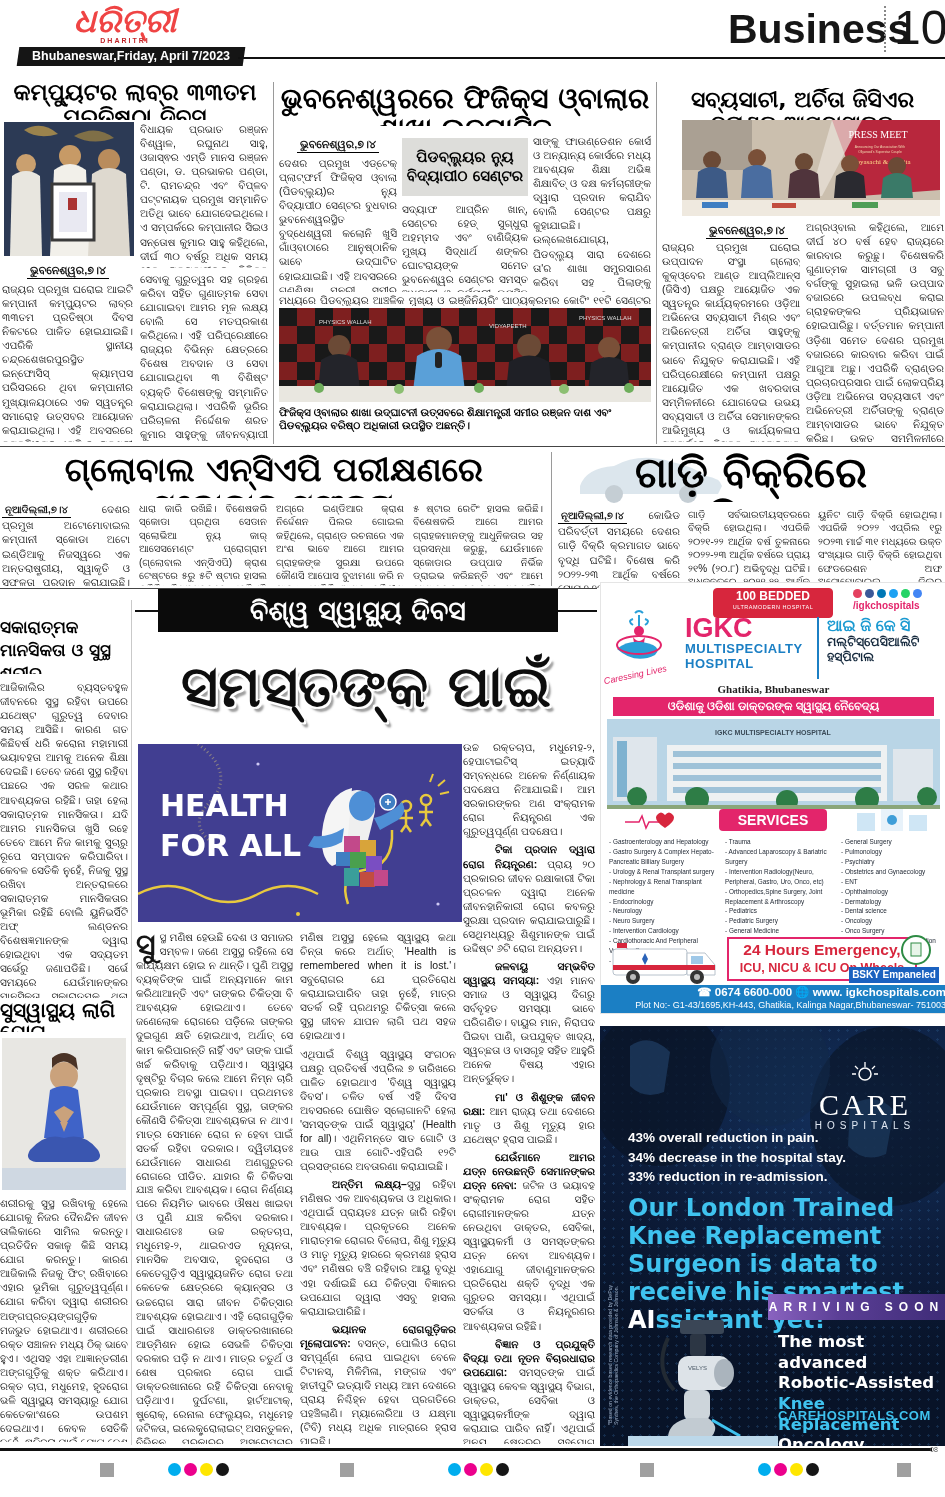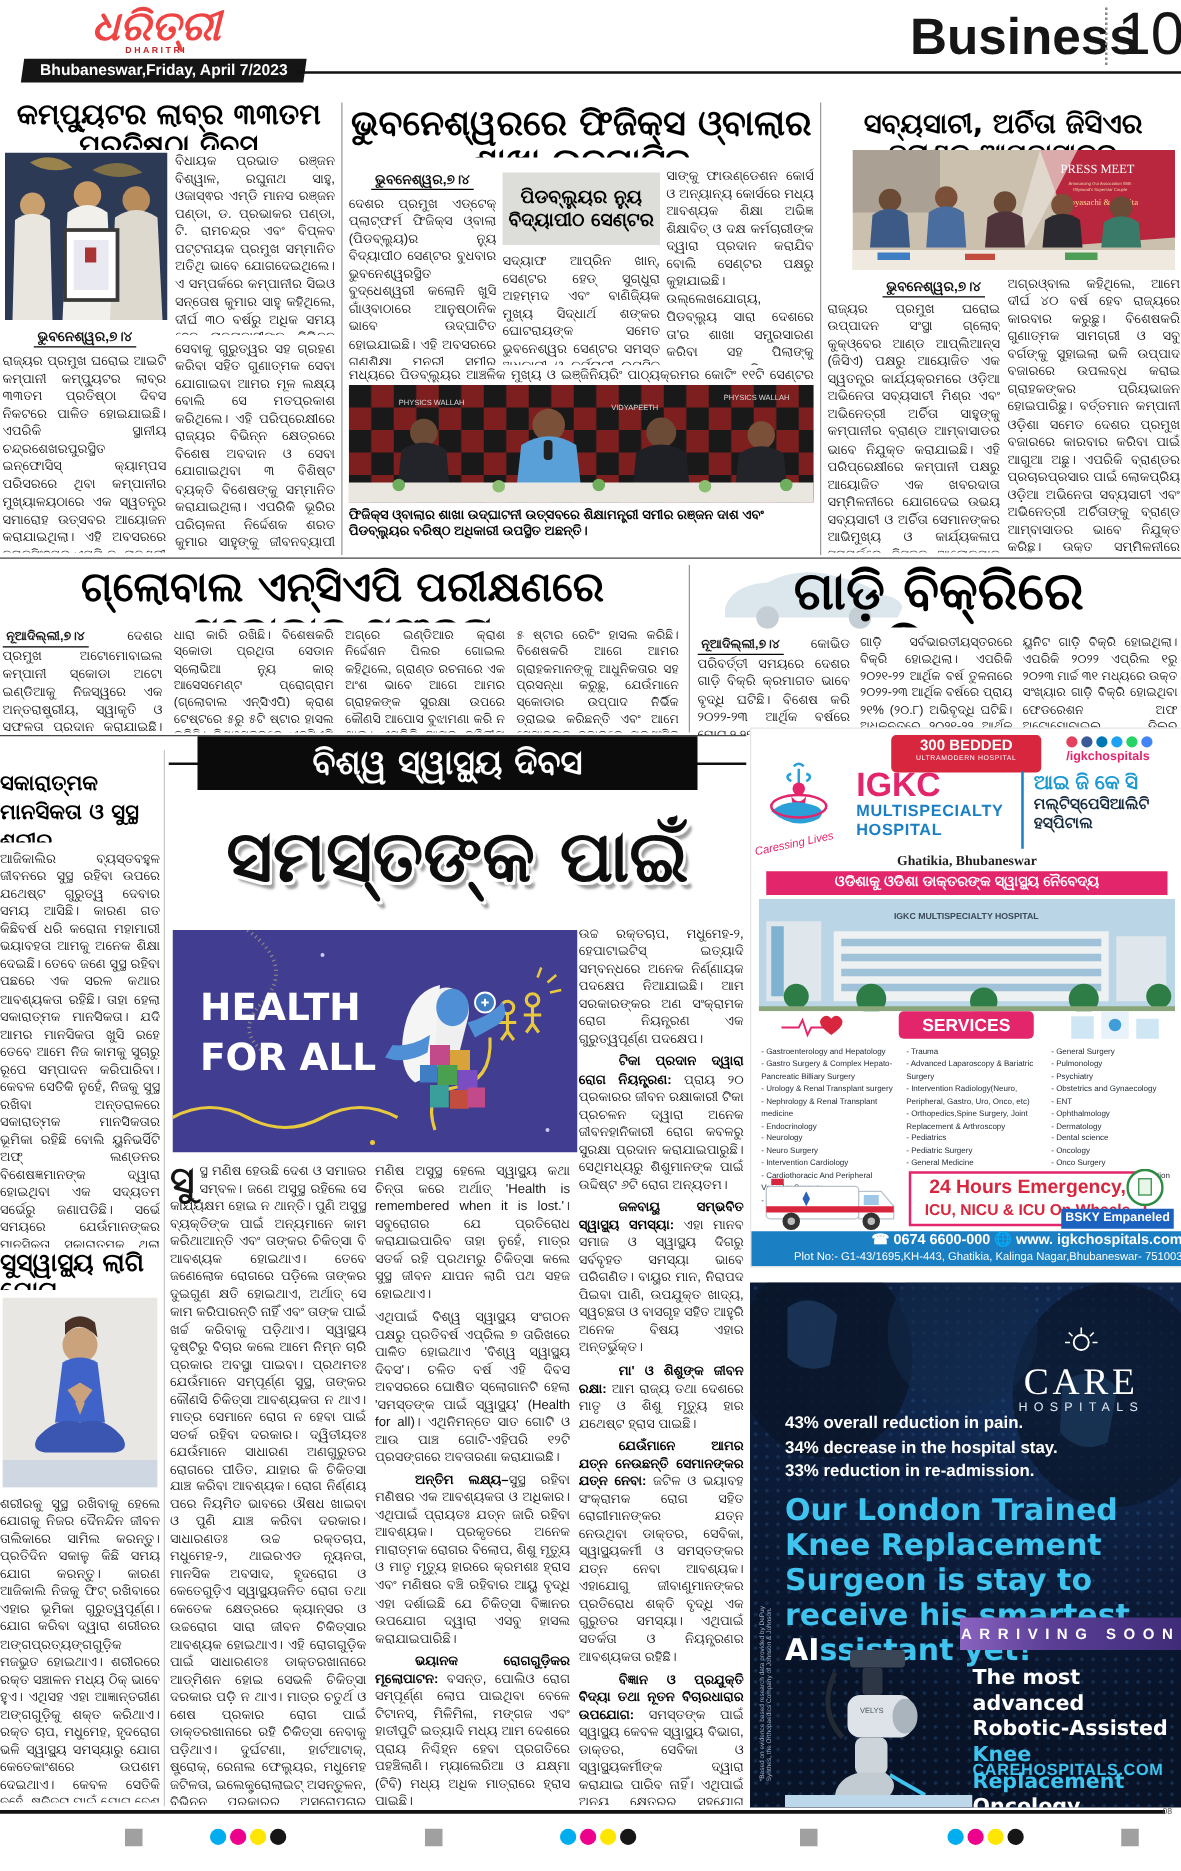--- a/index.html
+++ b/index.html
@@ -261,21 +261,21 @@
     <p class="seg"><b class="subh">ଟିକା ପ୍ରଦାନ ଦ୍ୱାରା ରୋଗ ନିୟନ୍ତ୍ରଣ:</b> <span>ପ୍ରାୟ ୨୦ ପ୍ରକାରର ଜୀବନ ରକ୍ଷାକାରୀ ଟିକା ପ୍ରଚଳନ ଦ୍ୱାରା ଅନେକ ଜୀବନହାନିକାରୀ ରୋଗ କବଳରୁ ସୁରକ୍ଷା ପ୍ରଦାନ କରାଯାଇପାରୁଛି। ସେଥିମଧ୍ୟରୁ ଶିଶୁମାନଙ୍କ ପାଇଁ ଉଦ୍ଦିଷ୍ଟ ୬ଟି ରୋଗ ଅନ୍ୟତମ।</span></p>
     <p class="seg"><b class="subh">ଜଳବାୟୁ ସମ୍ଭବିତ ସ୍ୱାସ୍ଥ୍ୟ ସମସ୍ୟା:</b> <span>ଏହା ମାନବ ସମାଜ ଓ ସ୍ୱାସ୍ଥ୍ୟ ଦିଗରୁ ସର୍ବବୃହତ ସମସ୍ୟା ଭାବେ ପରିଗଣିତ। ବାୟୁର ମାନ, ନିରାପଦ ପିଇବା ପାଣି, ଉପଯୁକ୍ତ ଖାଦ୍ୟ, ସ୍ୱଚ୍ଛତା ଓ ବାସଗୃହ ସହିତ ଆହୁରି ଅନେକ ବିଷୟ ଏହାର ଅନ୍ତର୍ଭୁକ୍ତ।</span></p>
     <p class="seg"><b class="subh">ମା' ଓ ଶିଶୁଙ୍କ ଜୀବନ ରକ୍ଷା:</b> <span>ଆମ ରାଜ୍ୟ ତଥା ଦେଶରେ ମାତୃ ଓ ଶିଶୁ ମୃତ୍ୟୁ ହାର ଯଥେଷ୍ଟ ହ୍ରାସ ପାଇଛି।</span></p>
     <p class="seg"><b class="subh">ଯେଉଁମାନେ ଆମର ଯତ୍ନ ନେଉଛନ୍ତି ସେମାନଙ୍କର ଯତ୍ନ ନେବା:</b> <span>ଜଟିଳ ଓ ଭୟାବହ ସଂକ୍ରାମକ ରୋଗ ସହିତ ରୋଗୀମାନଙ୍କର ଯତ୍ନ ନେଉଥିବା ଡାକ୍ତର, ସେବିକା, ସ୍ୱାସ୍ଥ୍ୟକର୍ମୀ ଓ ସମସ୍ତଙ୍କର ଯତ୍ନ ନେବା ଆବଶ୍ୟକ। ଏହାଯୋଗୁ ଜୀବାଣୁମାନଙ୍କର ପ୍ରତିରୋଧ ଶକ୍ତି ବୃଦ୍ଧି ଏକ ଗୁରୁତର ସମସ୍ୟା। ଏଥିପାଇଁ ସତର୍କତା ଓ ନିୟନ୍ତ୍ରଣର ଆବଶ୍ୟକତା ରହିଛି।</span></p>
     <p class="seg"><b class="subh">ବିଜ୍ଞାନ ଓ ପ୍ରଯୁକ୍ତି ବିଦ୍ୟା ତଥା ନୂତନ ବିଚାରଧାରାର ଉପଯୋଗ:</b> <span>ସମସ୍ତଙ୍କ ପାଇଁ ସ୍ୱାସ୍ଥ୍ୟ କେବଳ ସ୍ୱାସ୍ଥ୍ୟ ବିଭାଗ, ଡାକ୍ତର, ସେବିକା ଓ ସ୍ୱାସ୍ଥ୍ୟକର୍ମୀଙ୍କ ଦ୍ୱାରା କରାଯାଇ ପାରିବ ନାହିଁ। ଏଥିପାଇଁ ଅନ୍ୟ କ୍ଷେତ୍ରର ସହଯୋଗ ଲୋଡ଼ା। ଖାଦ୍ୟ, ବିଶୁଦ୍ଧ ପାନୀୟଜଳ, ଗମନାଗମନ ବ୍ୟବସ୍ଥା, ବାସଗୃହ, ସ୍ୱାସ୍ଥ୍ୟକର ପରିବେଶ, ଦୁର୍ଘଟଣା (ବିଶେଷ ଭାବରେ ଯାନବାହନ) ନିୟନ୍ତ୍ରଣ, ଟିକାକରଣ, ରୋଗ ଯାଞ୍ଚ, ଉପଯୁକ୍ତମାନର ଔଷଧ, ବିଶୁଦ୍ଧ ବାୟୁ ଓ ଆହୁରି ଅନେକ ଉପାଦାନ ଏଥିପାଇଁ ଗୁରୁତ୍ୱପୂର୍ଣ୍ଣ।</span></p>
 
   </div>
 
   <div class="igkc">
     <div class="redpill" style="left:112px;top:5px;width:118px;height:28px;">
-      <div style="font-size:12px;font-weight:bold;line-height:15px;">300 BEDDED</div>
+      <div style="font-size:12px;font-weight:bold;line-height:15px;">100 BEDDED</div>
       <div style="font-size:5.5px;letter-spacing:.5px;">ULTRAMODERN HOSPITAL</div>
     </div>
     <div class="abs" style="left:252px;top:6px;display:flex;gap:3px;">
       <i style="width:9px;height:9px;border-radius:50%;background:#e4405f;display:block;"></i>
       <i style="width:9px;height:9px;border-radius:50%;background:#3b5998;display:block;"></i>
       <i style="width:9px;height:9px;border-radius:50%;background:#0077b5;display:block;"></i>
       <i style="width:9px;height:9px;border-radius:50%;background:#1da1f2;display:block;"></i>
       <i style="width:9px;height:9px;border-radius:50%;background:#25d366;display:block;"></i>
       <i style="width:9px;height:9px;border-radius:50%;background:#4285f4;display:block;"></i>
     </div>
@@ -419,21 +419,21 @@
       <div style="font-size:10px;color:#dfe7f2;letter-spacing:5px;">HOSPITALS</div>
     </div>
     <div class="abs" style="left:28px;top:102px;width:260px;color:#fff;font-weight:bold;font-size:13.5px;line-height:1.45;">
       <div>43% overall reduction in pain.</div>
       <div>34% decrease in the hospital stay.</div>
       <div>33% reduction in re-admission.</div>
     </div>
     <div class="abs care-cyan" style="left:28px;top:168px;width:280px;font-weight:800;font-size:24px;line-height:1.17;font-family:'DejaVu Sans',sans-serif;">
       <div>Our London Trained</div>
       <div>Knee Replacement</div>
-      <div>Surgeon is stay to</div>
+      <div>Surgeon is data to</div>
       <div>receive his smartest</div>
       <div><span style="color:#fff;">AI</span><span>ssistant yet!</span></div>
     </div>
     <div class="abs" style="left:-62px;top:318px;width:150px;font-size:5.2px;color:#9fb3cc;transform:rotate(-90deg);">*Based on evidence based research data provided by DePuy Synthes, the Orthopaedics Company of Johnson &amp; Johnson.</div>
     <svg class="abs" style="left:28px;top:292px;" width="150" height="128" viewBox="0 0 150 128">
       <rect x="52" y="2" width="44" height="14" rx="3" fill="#3a4656"></rect>
       <rect x="62" y="16" width="16" height="22" rx="3" fill="#2c3644"></rect>
       <rect x="50" y="38" width="52" height="34" rx="10" fill="#dde3e8"></rect>
       <ellipse cx="96" cy="55" rx="10" ry="14" fill="#aab4bd"></ellipse>
       <text x="60" y="52" font-size="6" fill="#4a5866">VELYS</text>

